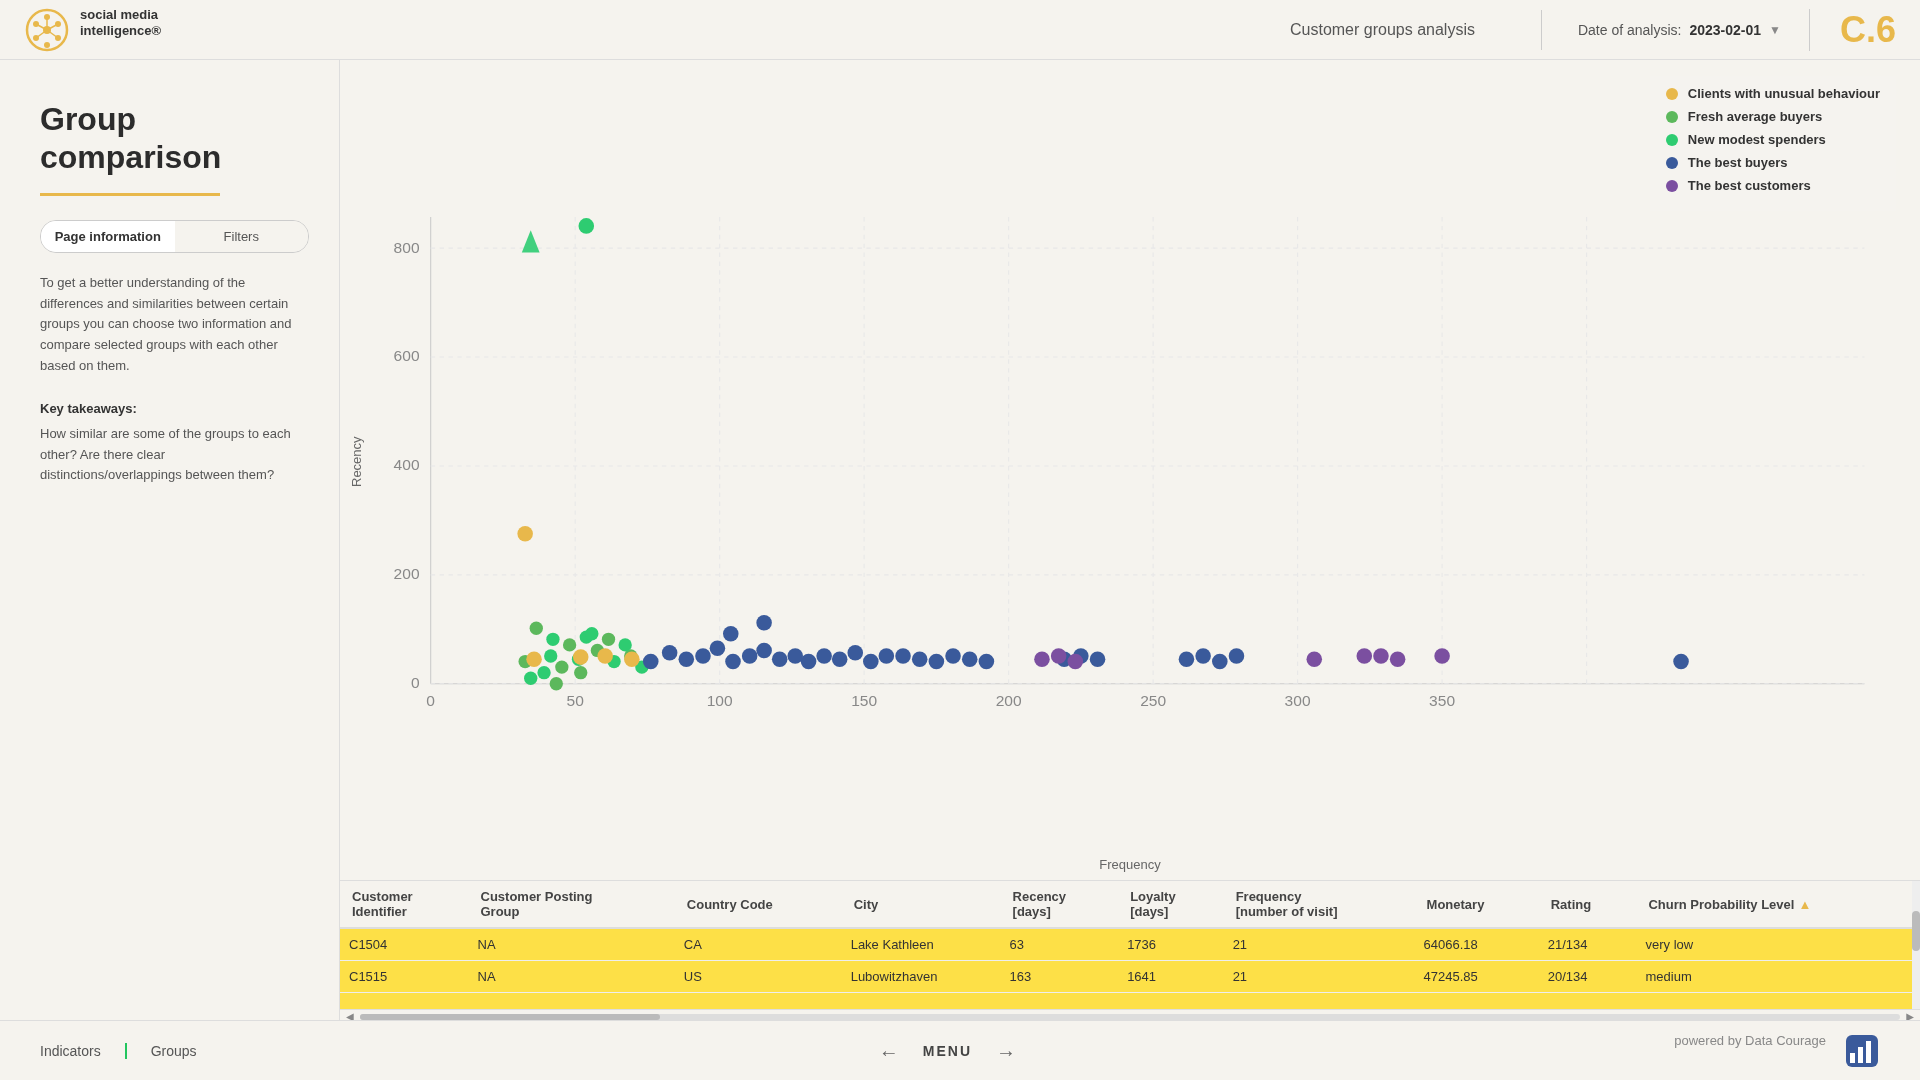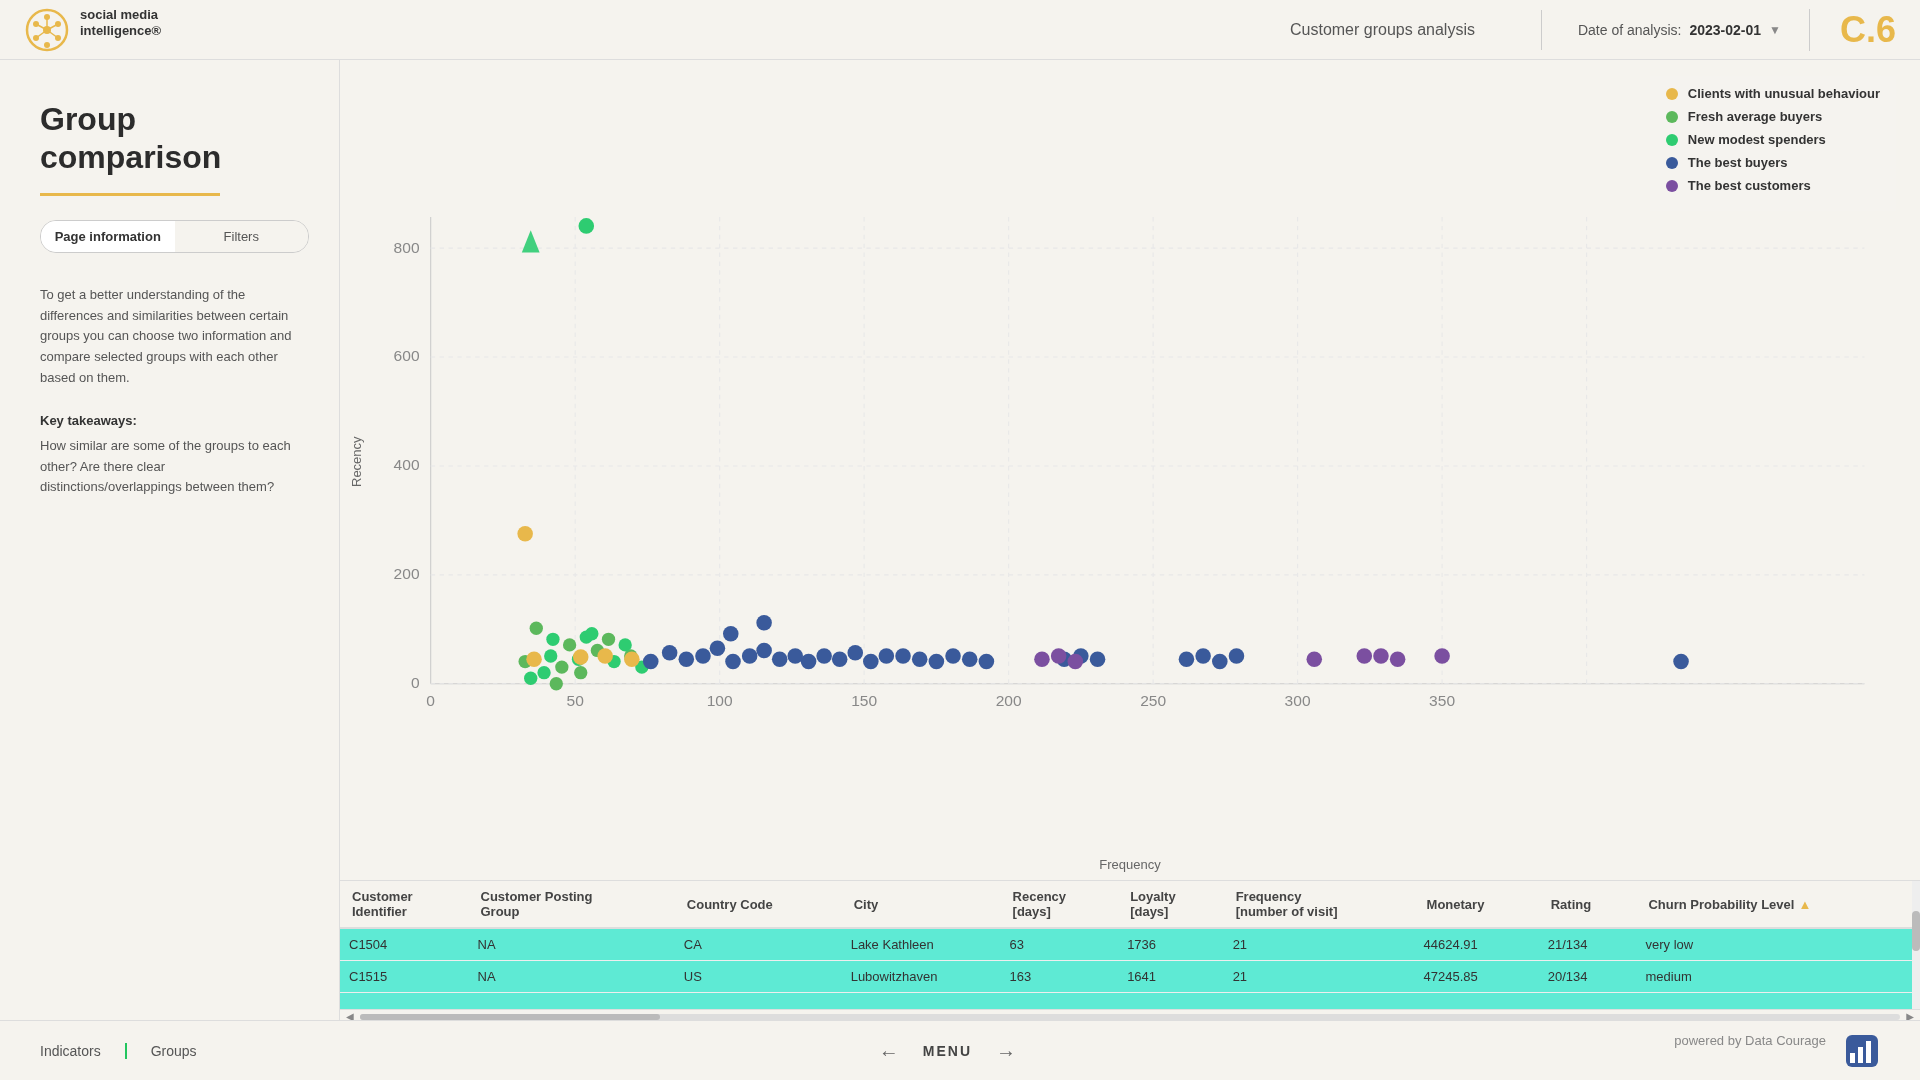--- a/index.html
+++ b/index.html
@@ -102,21 +102,21 @@
       margin-bottom: 16px;
     }
     .sidebar-underline {
       width: 180px;
       height: 3px;
       background: #e8b84b;
       margin-bottom: 24px;
     }
     .sidebar-tabs {
       display: flex;
-      margin-bottom: 32px;
+      margin-bottom: 20px;
       border: 1px solid #ccc;
       border-radius: 16px;
       overflow: hidden;
     }
     .sidebar-tab {
       flex: 1;
       padding: 8px 12px;
       font-size: 13px;
       text-align: center;
       cursor: pointer;
@@ -200,21 +200,21 @@
     }
     .legend-dot {
       width: 12px;
       height: 12px;
       border-radius: 50%;
       flex-shrink: 0;
     }
 
     
     .table-area {
-      background: #5eead4;
+      background: #fde047;
       border-top: 1px solid #ddd;
       padding: 0;
       height: 140px;
       overflow: hidden;
       position: relative;
     }
     .data-table {
       width: 100%;
       border-collapse: collapse;
       font-size: 13px;
@@ -547,21 +547,21 @@
           </thead>
           <tbody>
             <tr>
               <td>C1504</td>
               <td>NA</td>
               <td>CA</td>
               <td>Lake Kathleen</td>
               <td>63</td>
               <td>1736</td>
               <td>21</td>
-              <td>44624.91</td>
+              <td>64066.18</td>
               <td>21/134</td>
               <td>very low</td>
             </tr>
             <tr>
               <td>C1515</td>
               <td>NA</td>
               <td>US</td>
               <td>Lubowitzhaven</td>
               <td>163</td>
               <td>1641</td>

